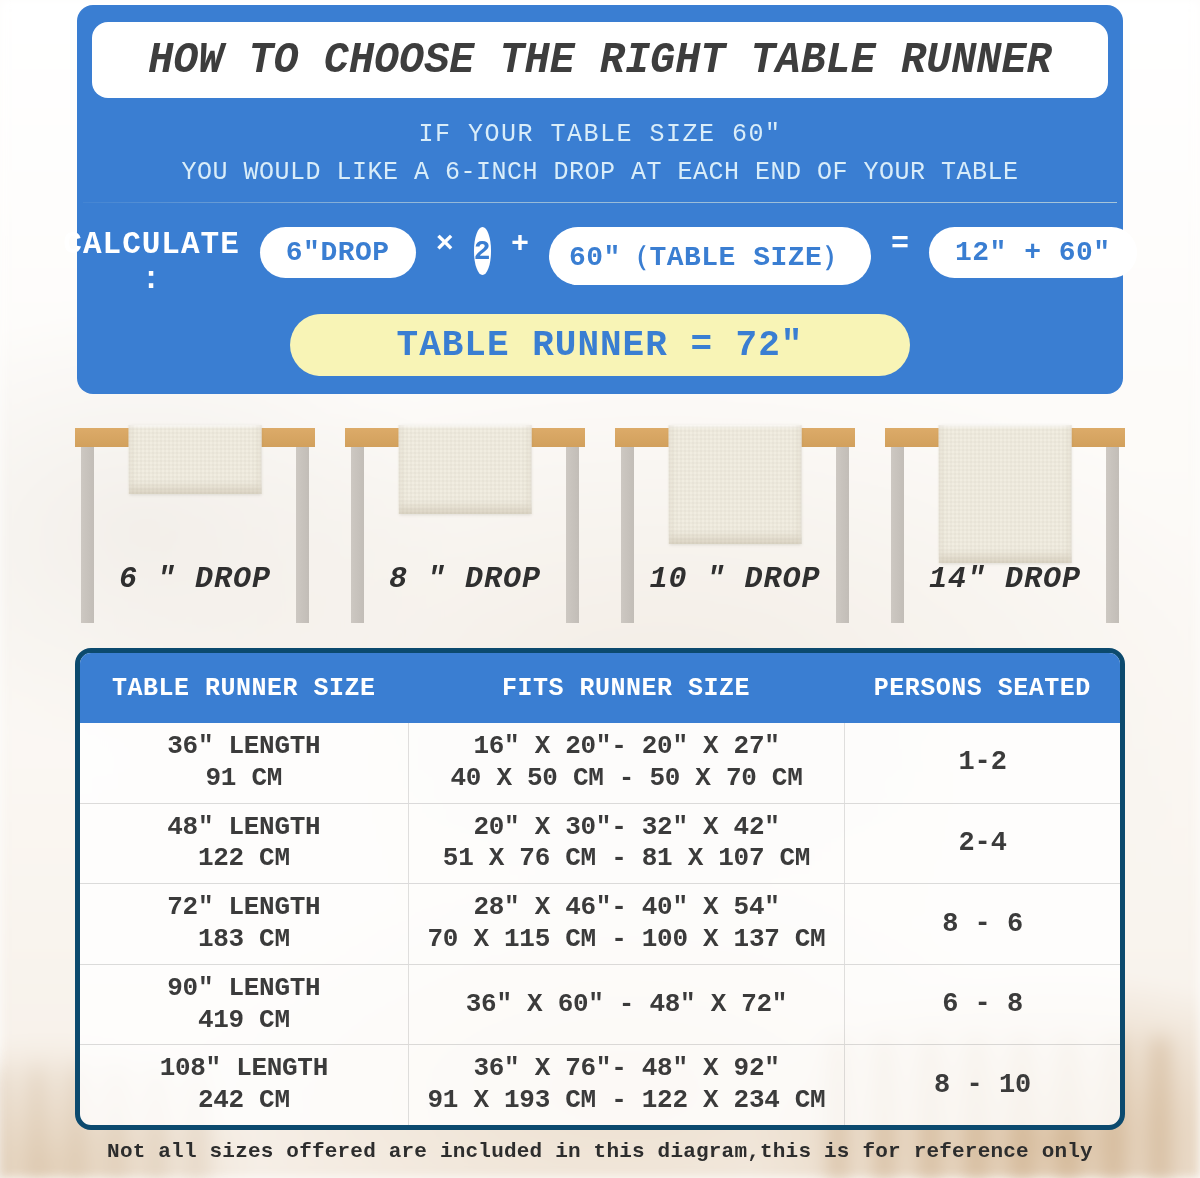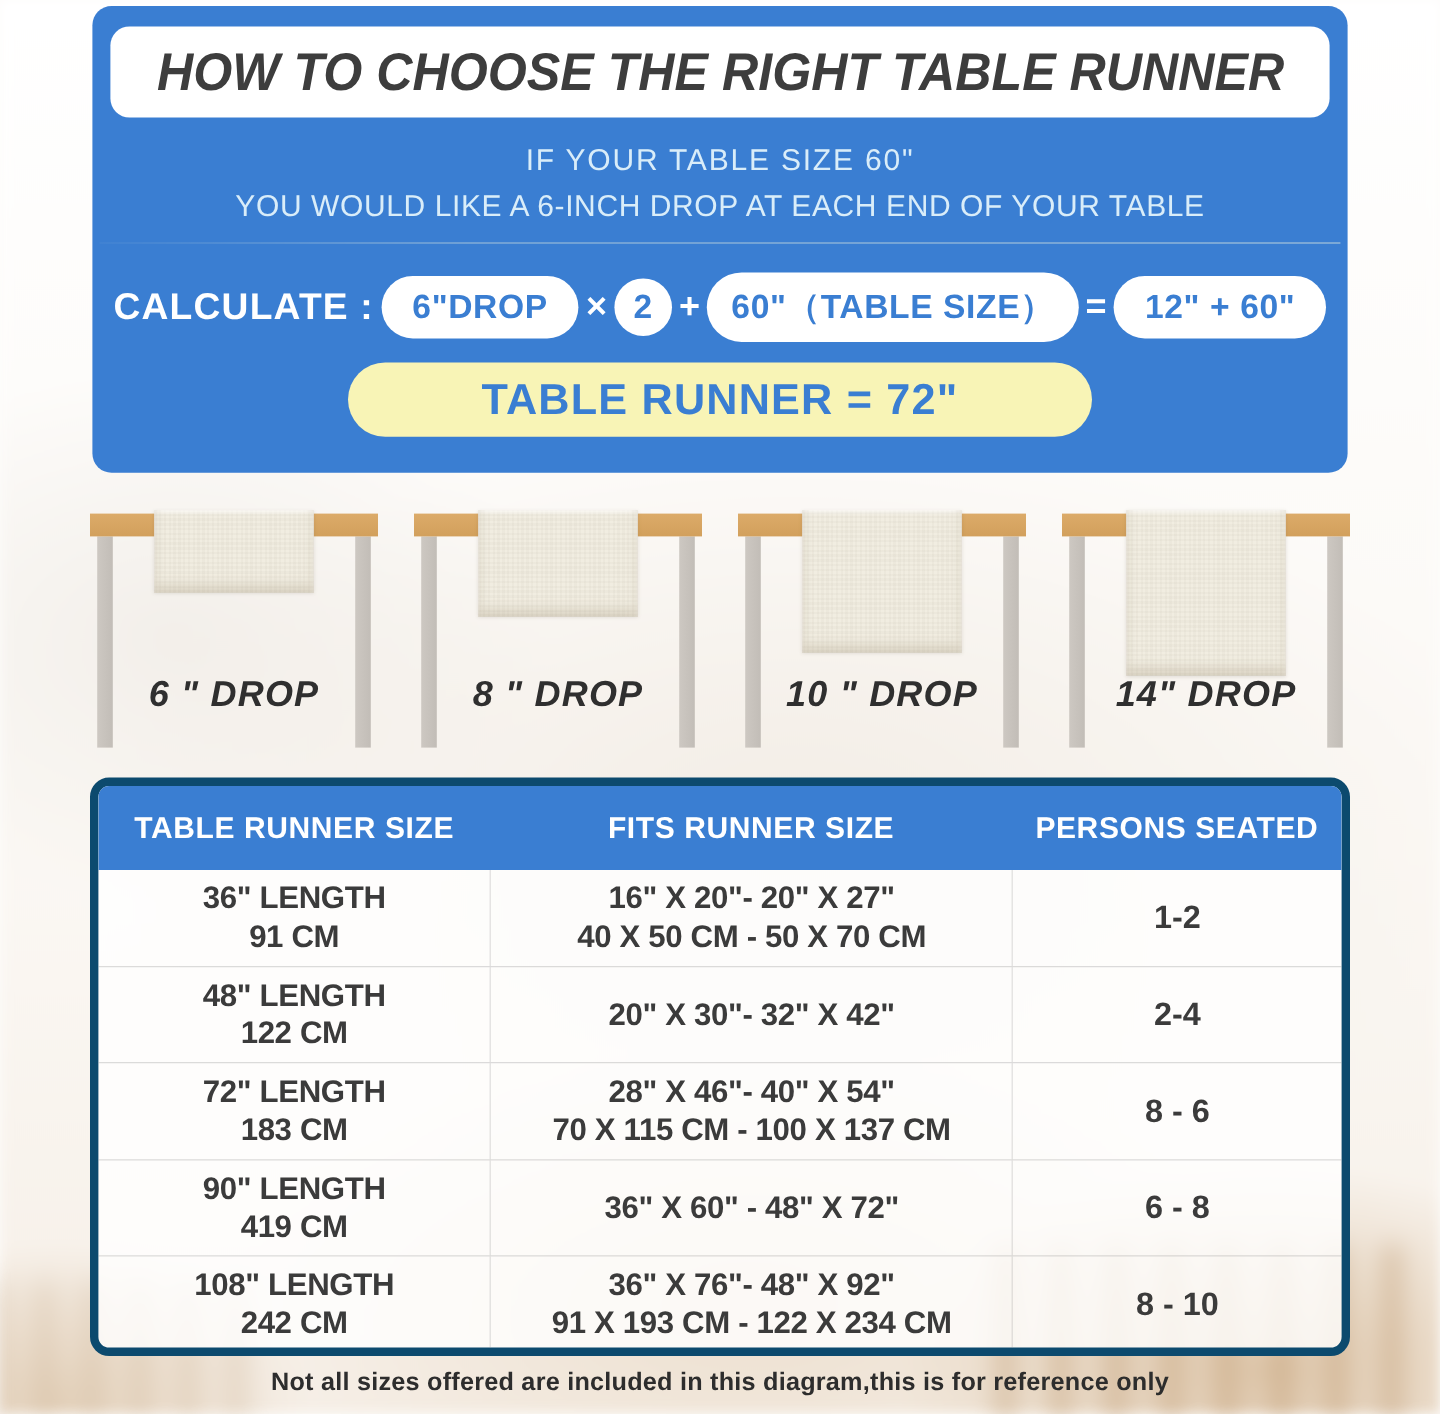--- a/index.html
+++ b/index.html
@@ -1,20 +1,20 @@
 <!DOCTYPE html>
 <html><head>
 <meta charset="utf-8">
 <style>
   * { margin:0; padding:0; box-sizing:border-box; }
   html,body { background:#ffffff; }
   body { font-family:"Liberation Sans", sans-serif; }
 
   .page { position:relative; width:1200px; height:1178px; margin:0 auto;
-          background:#fdfcfb; overflow:hidden; }
+          background:#fdfcfb; overflow:hidden;font-family:Liberation Mono, monospace; }
 
   
   .bg-photo { position:absolute; inset:0;
     background:
       radial-gradient(ellipse 430px 240px at 88% 97%, rgba(197,157,109,0.50), transparent 72%),
       radial-gradient(ellipse 300px 190px at 4% 99%,  rgba(205,172,131,0.42), transparent 70%),
       radial-gradient(ellipse 560px 280px at 52% 92%, rgba(228,209,185,0.55), transparent 75%),
       radial-gradient(ellipse 760px 420px at 55% 58%, rgba(238,231,222,0.65), transparent 78%),
       radial-gradient(ellipse 420px 300px at 12% 45%, rgba(233,228,221,0.5), transparent 75%),
       linear-gradient(#ffffff 0%, #fbf8f4 60%, #f6efe7 100%);
@@ -33,21 +33,21 @@
   .title-box { margin:17px 15px 0; height:76px; background:#ffffff; border-radius:16px;
     display:flex; align-items:center; justify-content:center; }
   .title-box h1 { font-size:41px; font-weight:bold; font-style:italic; color:#3d3d3d;
     letter-spacing:0px; white-space:nowrap; transform:scale(1.02,1.08); }
   .sub { color:#d9edf9; font-size:25px; font-weight:400; letter-spacing:1.5px; }
   .sub.line1 { margin-top:22px; }
   .sub.line2 { margin-top:9px; letter-spacing:0.5px; }
   .banner-divider { height:1px; margin:15px 6px 0;
     background:linear-gradient(90deg, rgba(255,255,225,0.05), rgba(255,255,225,0.45) 30%, rgba(255,255,225,0.55)); }
 
-  .calc-row { display:flex; align-items:center; justify-content:center; gap:6px;
+  .calc-row { display:flex; align-items:flex-start; justify-content:center; gap:20px;
     margin-top:24px; color:#ffffff; }
   .calc-label { font-size:31px; font-weight:bold; letter-spacing:1px; }
   .pill { background:#ffffff; color:#3a7ed2; border-radius:999px; font-size:28px;
     font-weight:bold; padding:10px 26px; white-space:nowrap; letter-spacing:0.5px; }
   .pill.circle { width:48px; height:48px; padding:0; border-radius:50%;
     display:flex; align-items:center; justify-content:center; }
   .pill.wide { padding:10px 20px; }
   .op { font-size:30px; font-weight:bold; }
 
   .result-pill { margin:17px auto 0; width:620px; height:62px; background:#f8f4b6;
@@ -73,21 +73,21 @@
     z-index:2; }
   .fig-1 .runner { height:69px; }
   .fig-2 .runner { height:89px; }
   .fig-3 .runner { height:119px; }
   .fig-4 .runner { height:138px; }
   .drop-label { position:absolute; top:168px; width:100%; text-align:center; z-index:3;
     font-size:30px; font-weight:bold; font-style:italic; color:#2f2f2f; letter-spacing:1px; }
 
   
   .size-table { position:absolute; left:75px; top:648px; width:1050px; height:482px;
-    border:7px solid #0c4a6e; border-radius:16px; overflow:hidden;
+    border:5px solid #0c4a6e; border-radius:16px; overflow:hidden;
     background:rgba(255,255,255,0.80); }
   .thead { display:flex; align-items:center; height:70px; background:#3a7ed2;
     color:#ffffff; font-weight:bold; font-size:25px; letter-spacing:0.5px; }
   .col-1 { width:31.5%; } .col-2 { width:42%; } .col-3 { width:26.5%; }
   .thead > div { text-align:center; }
   .tbody { display:flex; flex-direction:column; height:402px; }
   .trow { flex:1; display:flex; border-top:1px solid rgba(130,130,130,0.28); }
   .trow:first-child { border-top:none; }
   .cell { height:100%; display:flex; flex-direction:column; justify-content:center;
     text-align:center; color:#3b3b3b; font-weight:bold; font-size:26px; line-height:1.22;
@@ -175,20 +175,21 @@
           <span>1-2</span>
         </div>
       </div>
       <div class="trow">
         <div class="cell col-1">
           <span>48" LENGTH</span>
           <span>122 CM</span>
         </div>
         <div class="cell col-2">
           <span>20" X 30"- 32" X 42"</span>
+          <span>51 X 76 CM - 81 X 107 CM</span>
         </div>
         <div class="cell col-3 persons">
           <span>2-4</span>
         </div>
       </div>
       <div class="trow">
         <div class="cell col-1">
           <span>72" LENGTH</span>
           <span>183 CM</span>
         </div>

